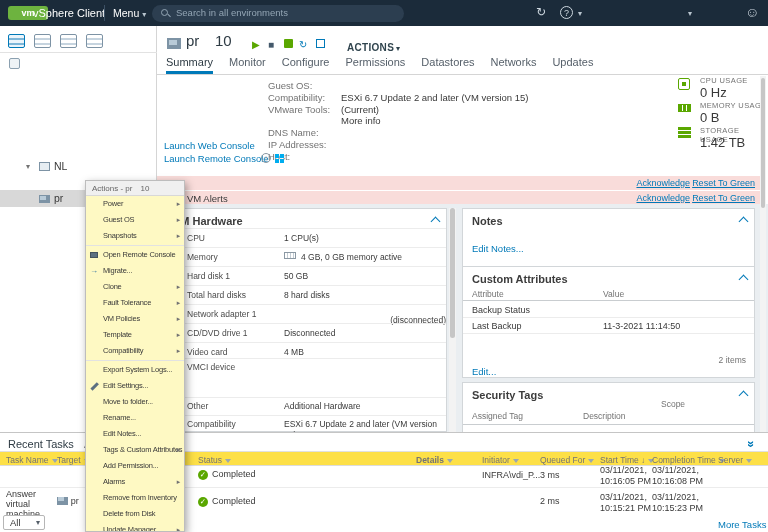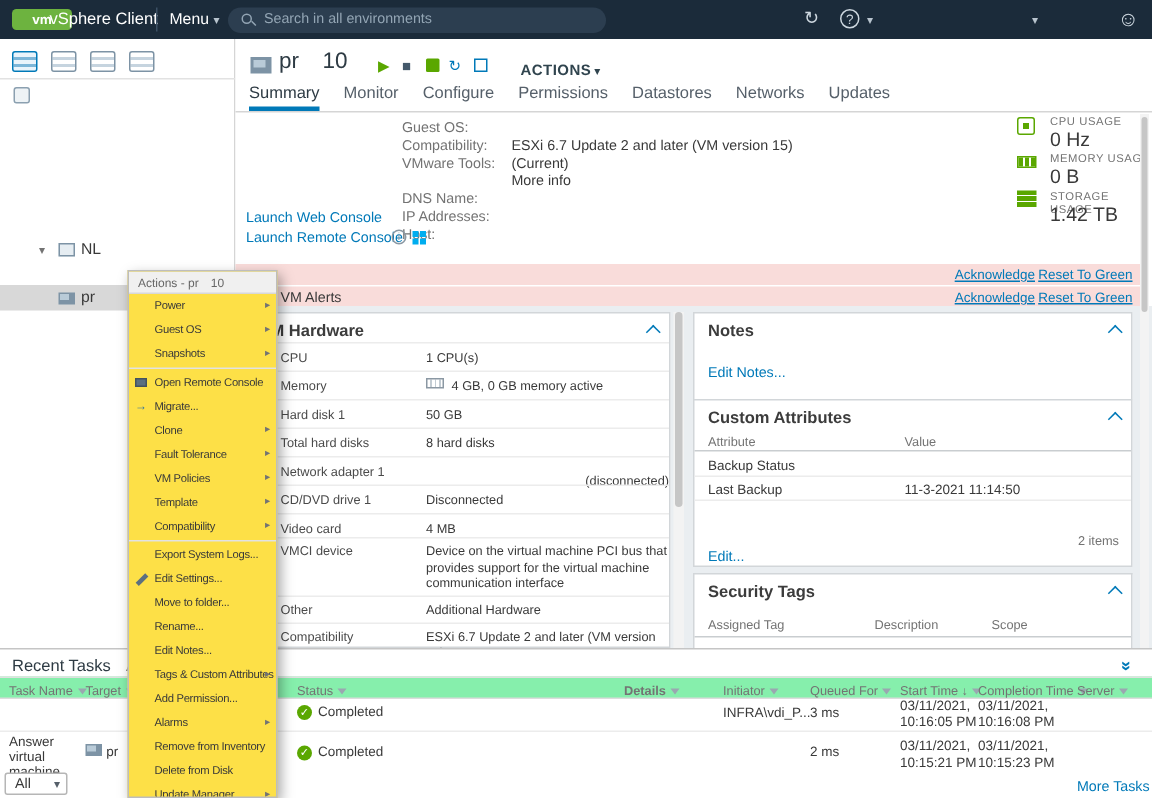--- a/index.html
+++ b/index.html
@@ -84,32 +84,32 @@
   .scroll-track{position:absolute;background:#f3f3f3;}
   .scroll-thumb{position:absolute;background:#c6c6c6;border-radius:3px;}
 
   
   #tasks{position:absolute;left:0;top:432px;width:768px;height:100px;background:#fff;border-top:1px solid #c5c5c5;}
   .task-tab{position:absolute;top:5px;font-size:11px;cursor:pointer;}
   .task-tab.active{color:#2e3b44;}
   .task-tab.inactive{color:#737373;}
   .task-tab-underline{position:absolute;left:8px;top:20px;width:68px;height:2px;background:#0079b8;}
   .collapse-ico{position:absolute;left:748px;top:4px;color:#0079b8;font-size:12px;font-weight:bold;transform:rotate(90deg);cursor:pointer;}
-  .t-header{position:absolute;left:0;top:18px;width:768px;height:15px;background:#86efac;border-top:1px solid #e0e0e0;border-bottom:1px solid #dcdcdc;padding-left:24px;}
+  .t-header{position:absolute;left:0;top:18px;width:768px;height:15px;background:#fde047;border-top:1px solid #e0e0e0;border-bottom:1px solid #dcdcdc;padding-left:24px;}
   .t-h-cell{position:absolute;top:3px;font-size:8.5px;color:#737373;white-space:nowrap;cursor:pointer;}
   .t-cell{position:absolute;font-size:9px;color:#393939;white-space:nowrap;}
   .t-date{position:absolute;font-size:9px;color:#393939;width:52px;line-height:10.5px;}
   .check-circ{display:inline-block;width:10px;height:10px;border-radius:50%;background:#5aa700;color:#fff;font-size:7.5px;line-height:10px;text-align:center;margin-right:4px;}
   .row-sep{position:absolute;left:0;width:768px;height:1px;background:#ececec;}
   .filter-box{position:absolute;left:3px;top:82px;width:42px;height:15px;border:1px solid #b6b6b6;border-radius:2px;background:#fff;font-size:9.5px;line-height:13px;padding-left:6px;cursor:pointer;}
   .filter-box .car{position:absolute;right:4px;top:0;font-size:8px;color:#56606a;}
   .more-tasks{position:absolute;left:718px;top:86px;font-size:9.5px;}
 
   
-  #ctxmenu{position:absolute;left:85px;top:180px;width:100px;height:352px;background:#fde047;border:1px solid #bdbdbd;box-shadow:2px 3px 8px rgba(0,0,0,.35);z-index:100;overflow:hidden;}
+  #ctxmenu{position:absolute;left:85px;top:180px;width:100px;height:352px;background:#fef9c3;border:1px solid #bdbdbd;box-shadow:2px 3px 8px rgba(0,0,0,.35);z-index:100;overflow:hidden;}
   .ctx-title{height:15px;background:#f0f0f0;border-bottom:1px solid #d8d8d8;font-size:8px;color:#666;line-height:15px;padding-left:6px;white-space:nowrap;}
   .ctx-title .sfx{margin-left:8px;}
   .mi{position:relative;height:16px;line-height:16px;padding-left:17px;font-size:7.5px;letter-spacing:-.2px;color:#393939;white-space:nowrap;overflow:hidden;cursor:pointer;}
   .mi-arrow{position:absolute;right:4px;top:0;font-size:7px;color:#737373;}
   .mi-sep{height:1px;background:#e2e2e2;margin:1px 0;}
   .ico-console{position:absolute;left:4px;top:5px;width:8px;height:6px;background:#5c7080;border:1px solid #44535e;}
   .ico-arrow{position:absolute;left:4px;top:0;font-size:8px;color:#2e71a0;}
   .ico-pencil{position:absolute;left:4px;top:7px;width:9px;height:2.5px;background:#5c7080;transform:rotate(-45deg);}
 </style>
 </head>
@@ -260,21 +260,20 @@
       <span class="hw-name" style="top:119px;">CD/DVD drive 1</span>
       <span class="hw-val" style="top:119px;">Disconnected</span>
 
       <div class="hw-row-sep" style="top:133px;"></div>
       <span class="hw-exp" style="top:135px;">›</span>
       <span class="hw-name" style="top:138px;">Video card</span>
       <span class="hw-val" style="top:138px;">4 MB</span>
 
       <div class="hw-row-sep" style="top:149px;"></div>
       <span class="hw-name" style="top:153px;">VMCI device</span>
-      <span class="hw-val" style="top:153px;">Device on the virtual machine PCI bus that provides support for the virtual machine communication interface</span>
 
       <div class="hw-row-sep" style="top:188px;"></div>
       <span class="hw-name" style="top:192px;">Other</span>
       <span class="hw-val" style="top:192px;">Additional Hardware</span>
 
       <div class="hw-row-sep" style="top:206px;"></div>
       <span class="hw-name" style="top:210px;">Compatibility</span>
       <span class="hw-val" style="top:210px;">ESXi 6.7 Update 2 and later (VM version 15)</span>
     </section>
 
@@ -301,21 +300,21 @@
       <div class="tbl-line" style="left:0;top:66px;width:291px;background:#ececec;"></div>
       <span class="abs" style="right:8px;top:88px;font-size:8.5px;color:#737373;">2 items</span>
       <span class="link abs" style="left:9px;top:99px;font-size:9.5px;">Edit...</span>
     </section>
 
     <section class="card" style="left:305px;top:356px;width:293px;height:50px;border-bottom:none;">
       <div class="card-title">Security Tags</div>
       <span class="chev-up" style="left:277px;top:9px;"></span>
       <span class="tbl-head abs" style="left:9px;top:28px;">Assigned Tag</span>
       <span class="tbl-head abs" style="left:120px;top:28px;">Description</span>
-      <span class="tbl-head abs" style="left:198px;top:28px;text-align:center;">Scope</span>
+      <span class="tbl-head abs" style="left:198px;top:16px;text-align:center;">Scope</span>
       <div class="tbl-line" style="left:0;top:41px;width:291px;"></div>
     </section>
 
     <div class="scroll-track" style="left:603px;top:50px;width:6px;height:356px;"></div>
     <div class="scroll-thumb" style="left:604px;top:52px;width:4px;height:130px;"></div>
   </main>
 
   <section id="tasks">
     <span class="task-tab active" style="left:8px;">Recent Tasks</span>
     <span class="task-tab inactive" style="left:84px;">Alarms</span>

